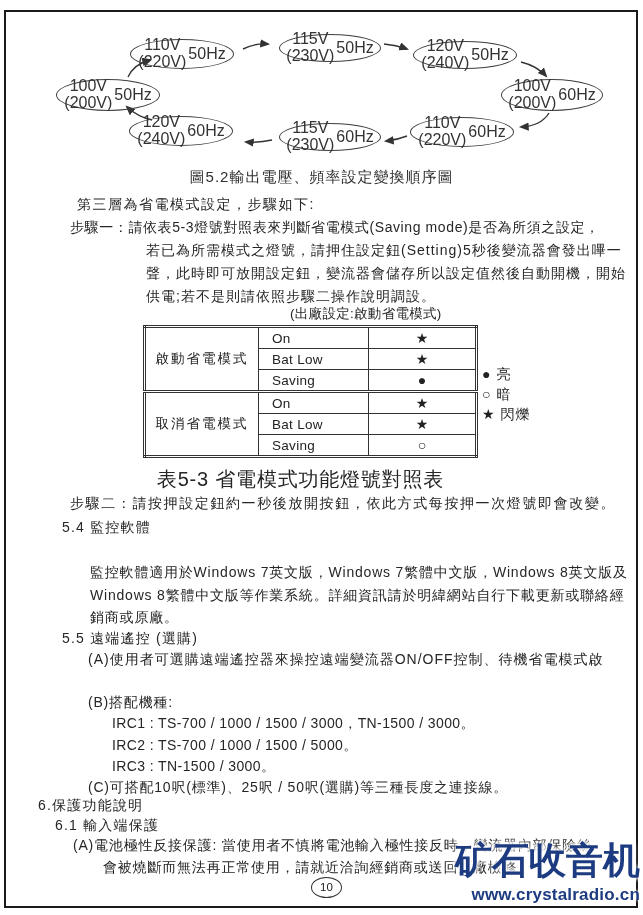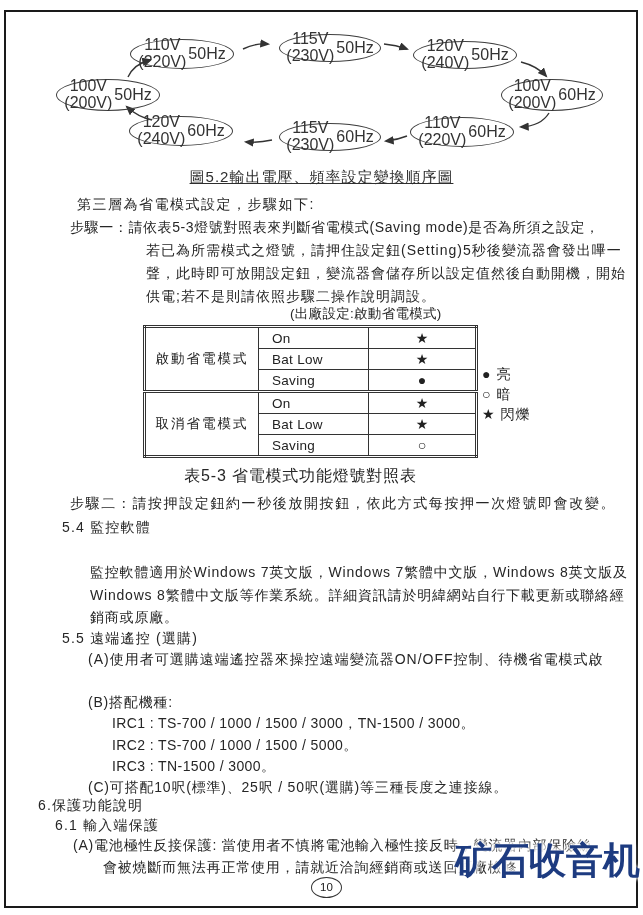--- a/index.html
+++ b/index.html
@@ -19,33 +19,33 @@
   .bold { font-weight:normal; }
   .arrows { position:absolute; left:0; top:0; }
   .node {
     position:absolute; border:1.5px solid #3f3f3f; border-radius:50%;
     display:flex; align-items:center; justify-content:center;
     font-size:16px; line-height:1.05; color:#333; box-sizing:border-box;
     background:transparent;
   }
   .node .vcol { display:flex; flex-direction:column; align-items:center; }
   .node .hz { margin-left:2px; }
-  .cap { position:absolute; left:0; width:643px; text-align:center; font-size:15px; letter-spacing:1px; color:#2e2e2e;text-decoration:underline; }
+  .cap { position:absolute; left:0; width:643px; text-align:center; font-size:15px; letter-spacing:1px; color:#2e2e2e; }
   .tbl {
     position:absolute; left:143px; top:325px;
     border-collapse:collapse; border:3px double #333; color:#222;
   }
   .tbl td { border:1px solid #333; height:20px; font-size:13.5px; box-sizing:content-box; padding:0; }
   .tbl td.mode { width:112px; text-align:center; letter-spacing:2px; }
   .tbl td.led  { width:96px;  padding-left:13px; letter-spacing:0.3px; }
   .tbl td.st   { width:106px; text-align:center; font-size:14px; }
   .tbl tr.g2 td { border-top:3px double #333; }
   .leg { position:absolute; left:482px; font-size:14px; letter-spacing:1px; color:#222; }
   .leg .sym { margin-right:5px; }
-  .tcap { position:absolute; left:143px; width:315px; text-align:center; font-size:16px; letter-spacing:0.8px; }
+  .tcap { position:absolute; left:143px; width:315px; text-align:center; font-size:20px; letter-spacing:0.8px; }
   .pageno {
     position:absolute; left:311px; top:877px; width:31px; height:21px;
     border:1.5px solid #333; border-radius:50%; box-sizing:border-box;
     text-align:center; line-height:18px; font-size:11.5px; color:#222;
   }
   .wm-logo {
     position:absolute; left:448px; top:840px; width:192px; text-align:right;
     font-size:37px; font-weight:bold; line-height:1.15; letter-spacing:0;
     text-shadow:0 0 4px #fff, 0 0 4px #fff, 0 0 6px #fff; z-index:5;
   }
@@ -209,13 +209,14 @@
   <div class="abs t" style="left:73px;top:837px;letter-spacing:0.8px;">
     <span class="bold">(A)電池極性反接保護:</span><span> 當使用者不慎將電池輸入極性接反時，變流器內部保險絲</span>
   </div>
   <div class="abs t" style="left:103px;top:859px;letter-spacing:0.8px;">會被燒斷而無法再正常使用，請就近洽詢經銷商或送回原廠檢修</div>
 
   <div class="pageno">
     <span>10</span>
   </div>
 
   <div class="wm-logo" style="color: rgb(29, 59, 128);">矿石收音机</div>
+  <div class="wm-url" style="color: rgb(29, 59, 128);">www.crystalradio.cn</div>
 </div>
 
 </body></html>

